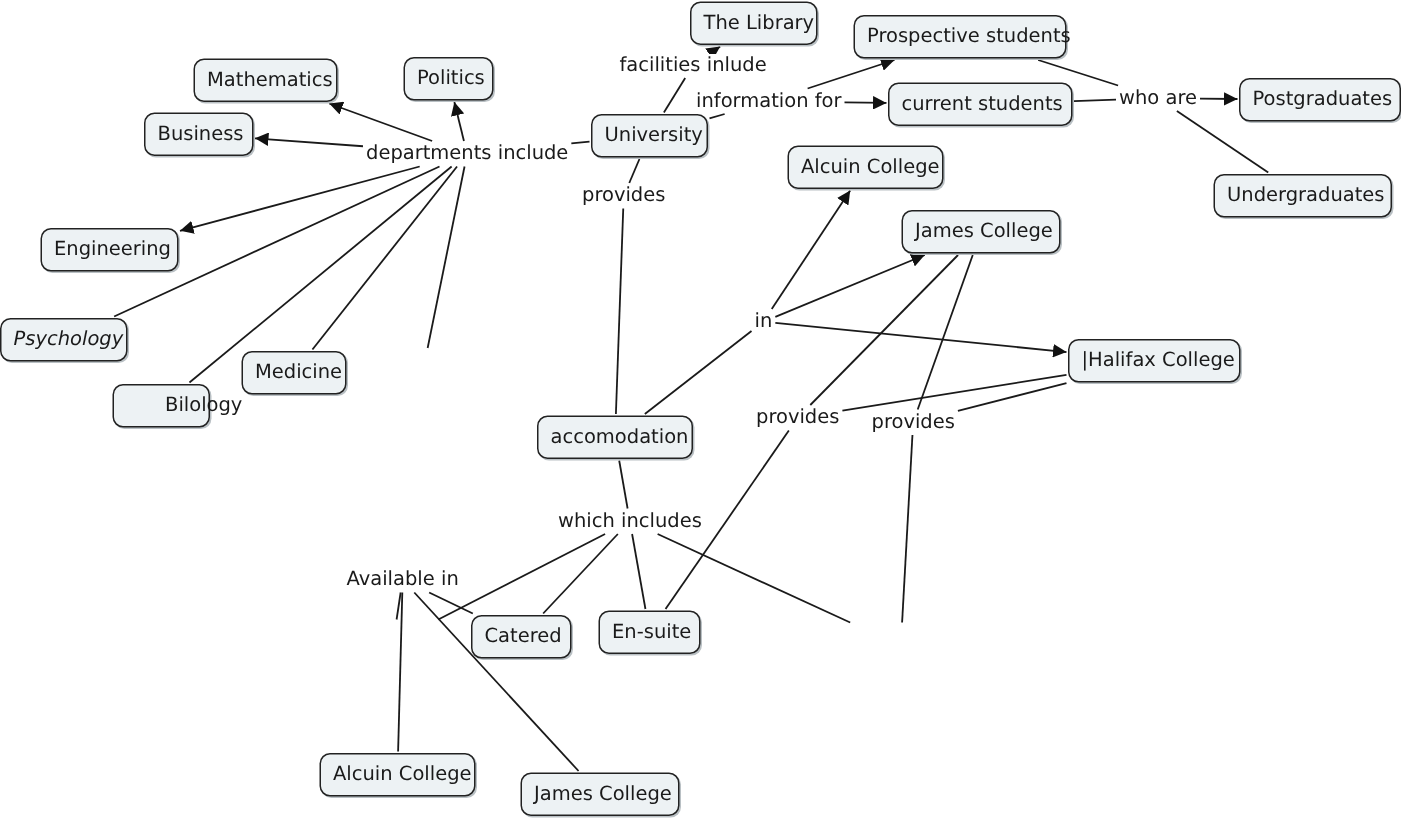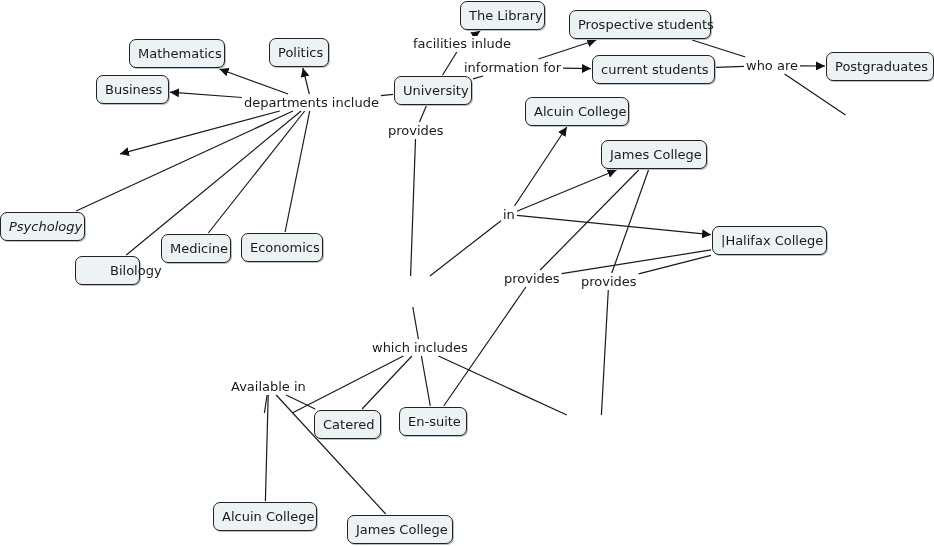--- a/index.html
+++ b/index.html
@@ -66,26 +66,28 @@
 
   <div class="node" style="left:460px;top:1px;width:85px;">The Library</div>
   <div class="node" style="left:569px;top:10px;width:142px;">Prospective students</div>
   <div class="node" style="left:129px;top:39px;width:96px;">Mathematics</div>
   <div class="node" style="left:269px;top:38px;width:60px;">Politics</div>
   <div class="node" style="left:592px;top:55px;width:123px;">current students</div>
   <div class="node" style="left:826px;top:52px;width:108px;">Postgraduates</div>
   <div class="node" style="left:96px;top:75px;width:73px;">Business</div>
   <div class="node" style="left:394px;top:76px;width:78px;">University</div>
   <div class="node" style="left:525px;top:97px;width:104px;">Alcuin College</div>
+  <div class="node" style="left:809px;top:116px;width:119px;">Undergraduates</div>
   <div class="node" style="left:601px;top:140px;width:106px;">James College</div>
+  <div class="node" style="left:27px;top:152px;width:92px;">Engineering</div>
   <div class="node" style="left:0px;top:212px;width:85px;font-style:italic;">Psychology</div>
   <div class="node" style="left:712px;top:226px;width:115px;">|Halifax College</div>
   <div class="node" style="left:161px;top:234px;width:70px;">Medicine</div>
-  <div class="node" style="left:241px;top:233px;width:82px;">Economics</div>
   <div class="node" style="left:75px;top:256px;width:65px;padding-left:34px;">Bilology</div>
+  <div class="node" style="left:358px;top:277px;width:104px;">accomodation</div>
   <div class="node" style="left:314px;top:410px;width:67px;">Catered</div>
   <div class="node" style="left:399px;top:407px;width:68px;">En-suite</div>
   <div class="node" style="left:213px;top:502px;width:104px;">Alcuin College</div>
   <div class="node" style="left:347px;top:515px;width:106px;">James College</div>
 
   <div class="lbl" style="left:412px;top:36px;">facilities inlude</div>
   <div class="lbl" style="left:463px;top:60px;">information for</div>
   <div class="lbl" style="left:745px;top:58px;">who are</div>
   <div class="lbl" style="left:243px;top:95px;">departments include</div>
   <div class="lbl" style="left:387px;top:123px;">provides</div>

